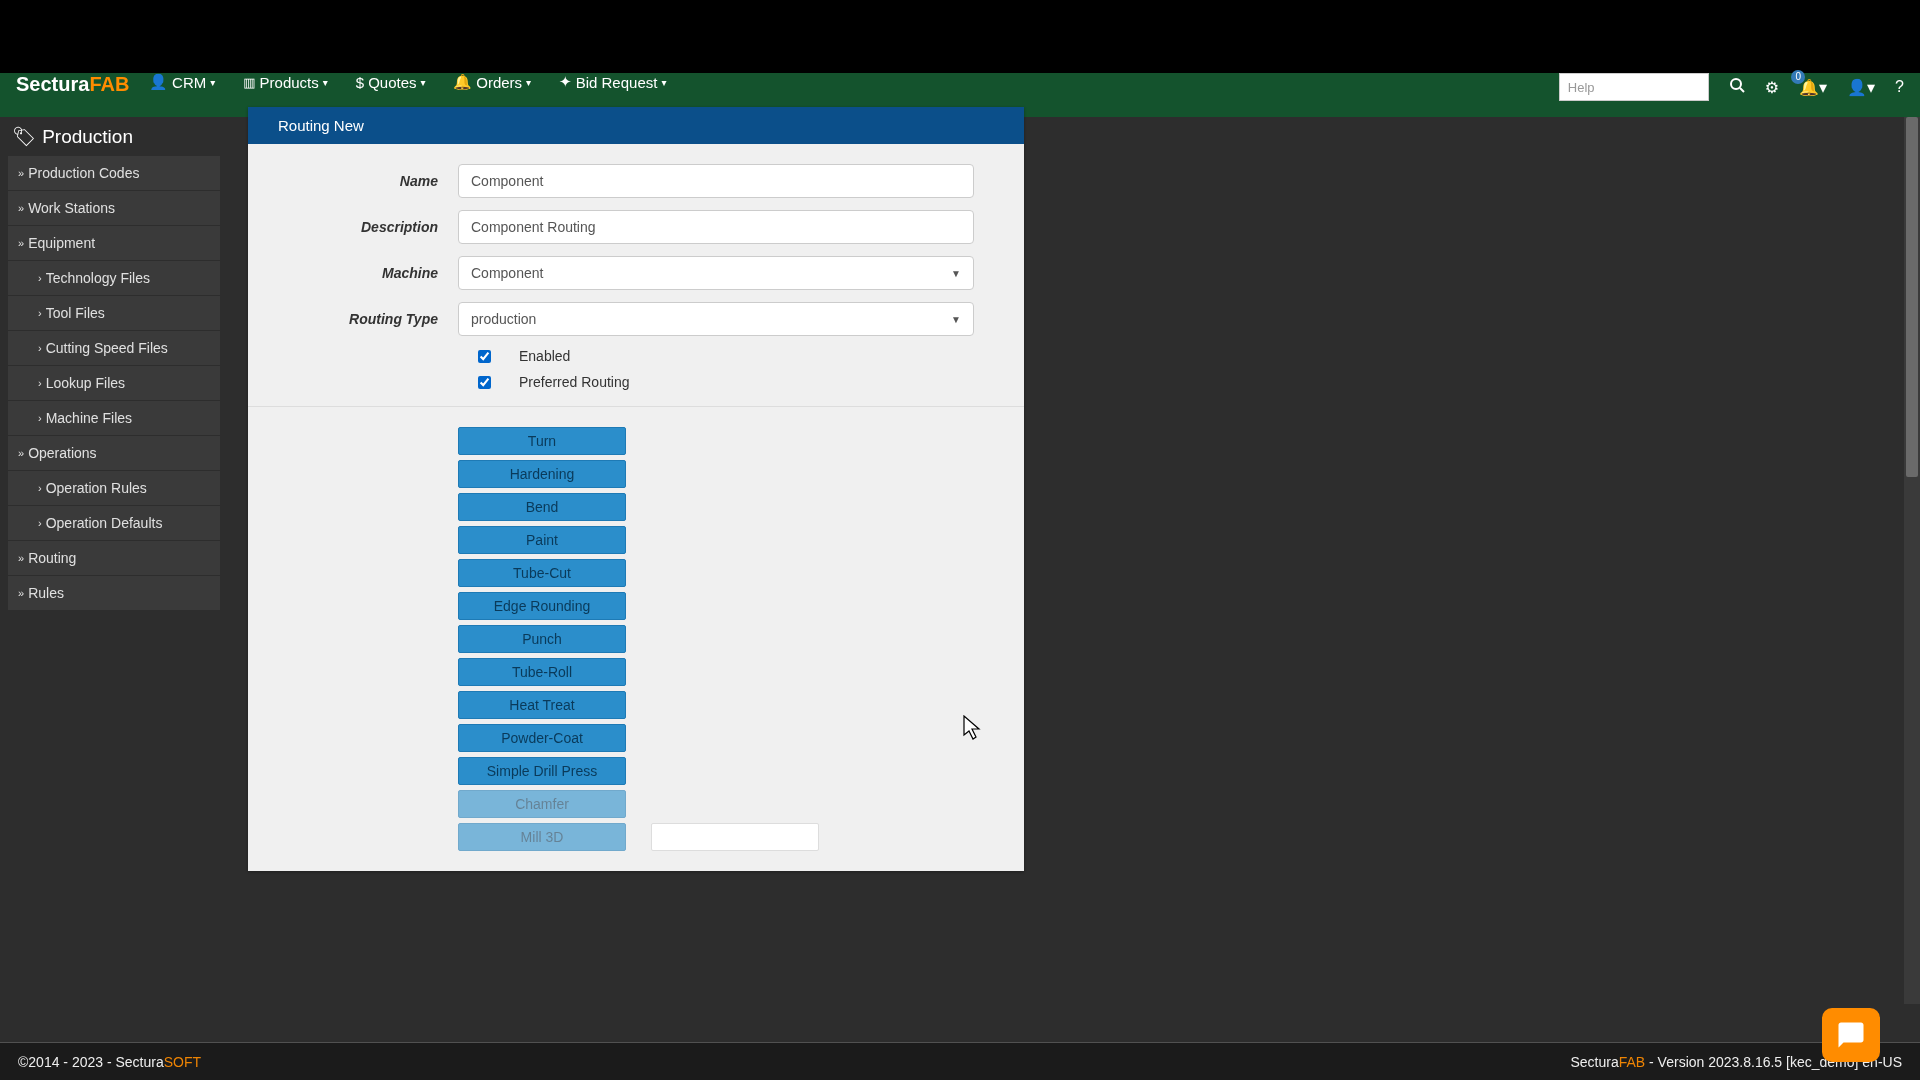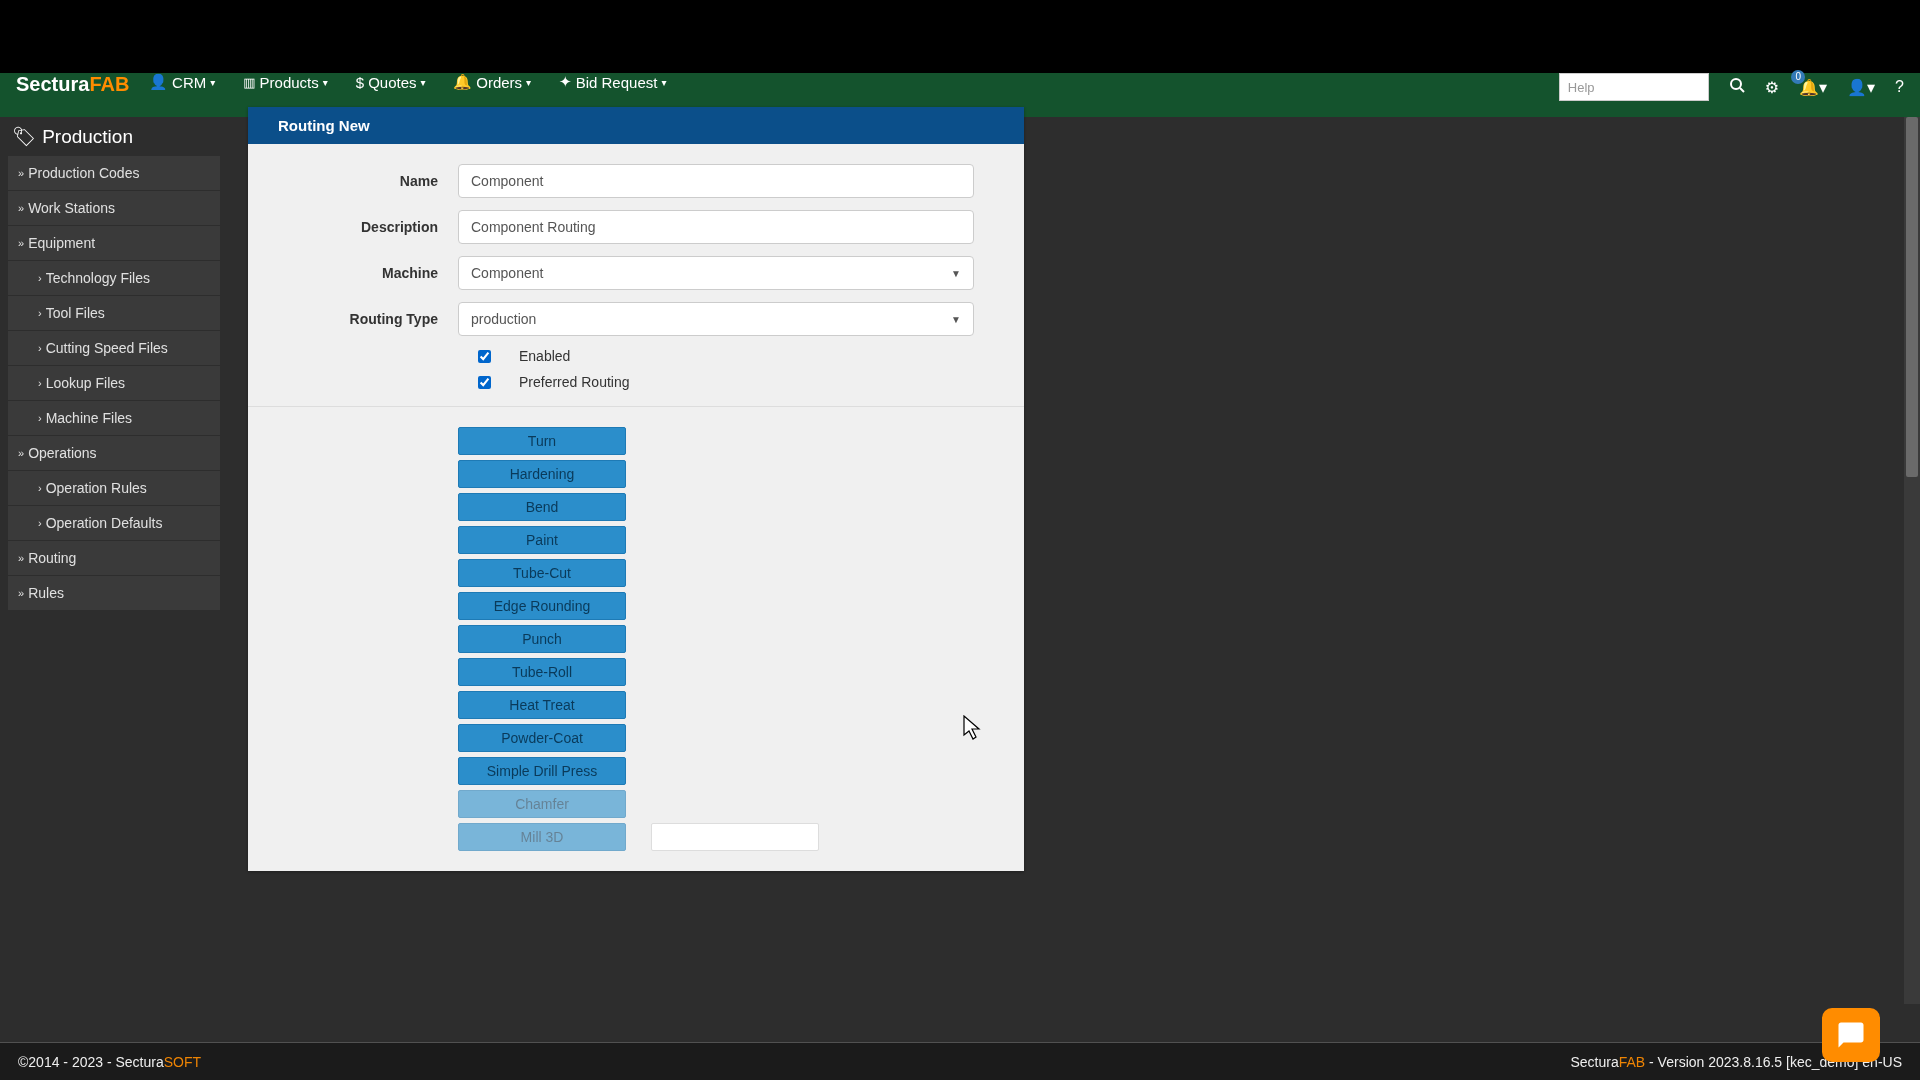--- a/index.html
+++ b/index.html
@@ -20,24 +20,24 @@
 
 .content-area { position: absolute; top: 44px; left: 0; right: 0; bottom: 38px; display: flex; background: #2d2d2d; }
 .sidebar { width: 228px; padding: 0 8px 8px 8px; }
 .sidebar-header { color: #fff; font-size: 19px; padding: 8px 4px; display: flex; align-items: center; gap: 6px; }
 .sidebar-item { background: #3a3a3a; color: #e0e0e0; font-size: 14px; padding: 9px 10px; margin-bottom: 1px; display: flex; align-items: center; gap: 4px; cursor: pointer; }
 .sidebar-sub { padding-left: 30px; }
 .chev { font-size: 11px; }
 
 .main { flex: 1; background: #2d2d2d; position: relative; }
 .panel { position: absolute; left: 20px; top: -10px; width: 776px; background: #f0f0f0; box-shadow: 0 1px 3px rgba(0,0,0,0.3); }
-.panel-header { background: #0b4f8a; color: #fff; font-size: 15px; font-weight: bold; padding: 10px 30px; }
+.panel-header { background: #0b4f8a; color: #fff; font-size: 15px; font-weight: normal; padding: 10px 30px; }
 .panel-body { padding: 20px 50px 20px 20px; }
 .form-row { display: flex; align-items: center; margin-bottom: 12px; }
-.form-label { width: 190px; text-align: right; padding-right: 20px; font-size: 14px; font-weight: bold; color: #333; }
+.form-label { width: 190px; text-align: right; padding-right: 20px; font-size: 14px; font-weight: bold; color: #333; font-style: italic; }
 .form-control { flex: 1; height: 34px; border: 1px solid #ccc; border-radius: 4px; padding: 0 12px; font-size: 14px; background: #fff; color: #555; }
 .form-select { flex: 1; height: 34px; border: 1px solid #ccc; border-radius: 4px; background: #fff; display: flex; align-items: center; justify-content: space-between; padding: 0 12px; font-size: 14px; color: #555; cursor: pointer; }
 .select-caret { font-size: 10px; color: #555; }
 .checkbox-row { display: flex; align-items: center; margin-bottom: 10px; padding-left: 210px; }
 .checkbox { width: 13px; height: 13px; margin-right: 28px; accent-color: #0066cc; cursor: pointer; }
 .checkbox-label { font-size: 14px; color: #333; }
 .divider { border: 0; border-top: 1px solid #ddd; margin: 16px -50px 20px -20px; }
 
 .ops-area { padding-left: 190px; display: flex; gap: 25px; align-items: flex-end; }
 .ops-list { display: flex; flex-direction: column; gap: 5px; width: 168px; }

